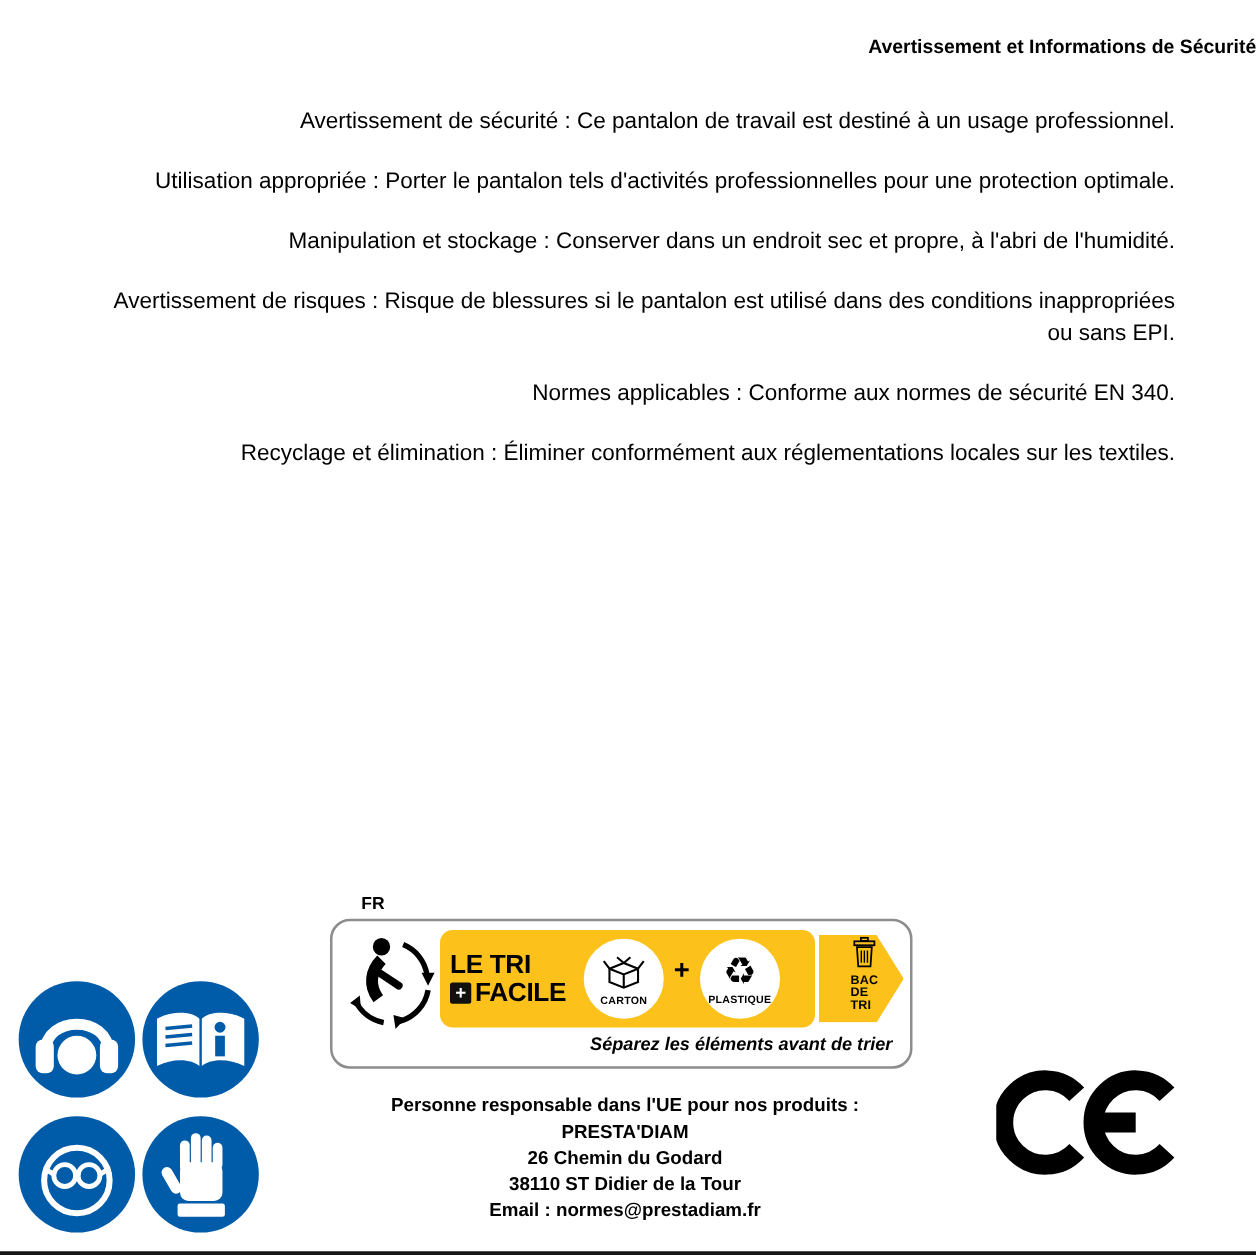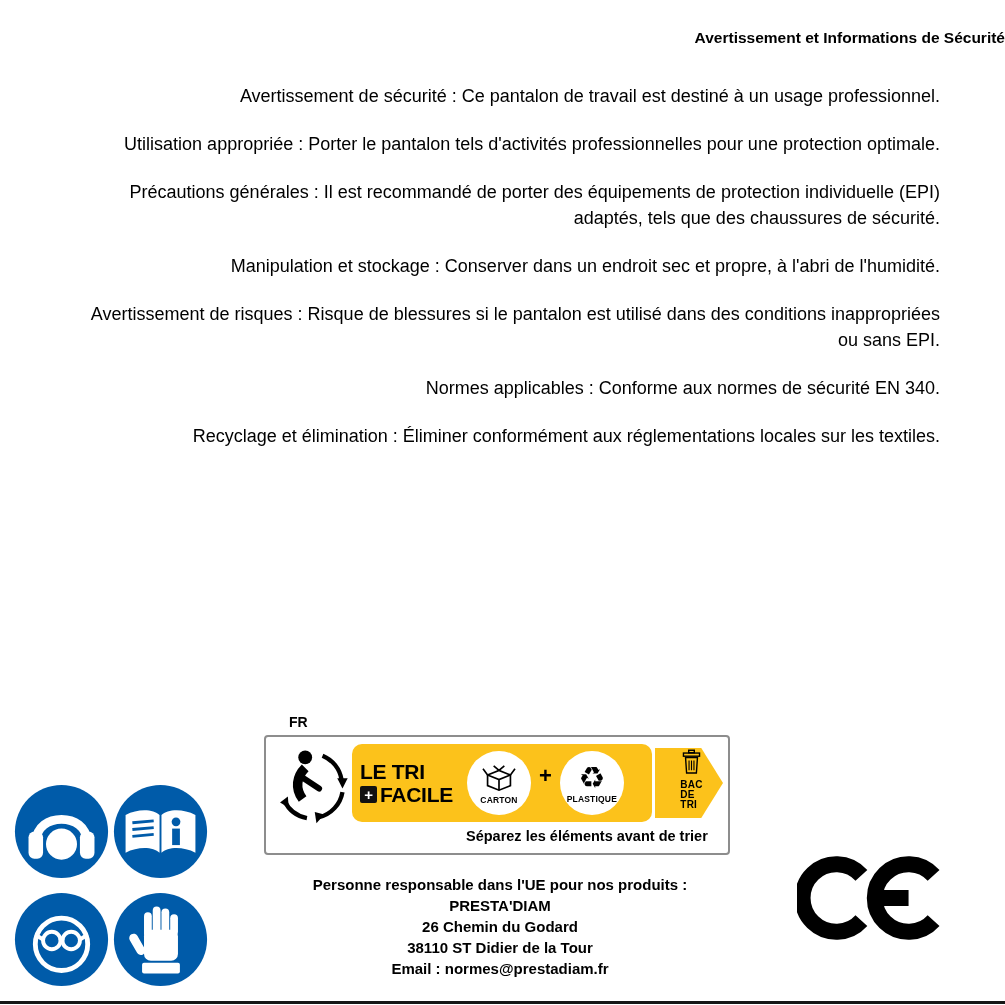--- a/index.html
+++ b/index.html
@@ -21,21 +21,21 @@
   .pictos {
     position:absolute; left:13px; top:783px;
     display:grid; grid-template-columns:97px 97px; gap:11px 2px;
   }
   .picto { width:97px; height:97px; display:block; }
 
   
   .fr-tag { position:absolute; left:268px; top:714px; font-size:14px; font-weight:bold;padding-left:21px; }
   .ecolabel {
     position:absolute; left:264px; top:735px; width:466px; height:120px;
-    background:#fff; border:2px solid #8d8d8d; border-radius:4px; box-sizing:border-box;
+    background:#fff; border:2px solid #8d8d8d; border-radius:16px; box-sizing:border-box;
   }
   .triman { position:absolute; left:8px; top:8px; width:78px; height:82px; }
   .band {
     position:absolute; left:86px; top:7px; width:300px; height:78px;
     border-radius:10px; display:flex; align-items:center; padding:0 8px; box-sizing:border-box; gap:7px;
   }
   .letri { width:100px; line-height:23px; }
   .letri-l1 { font-size:21px; font-weight:bold; letter-spacing:-0.3px; }
   .letri-l2 { font-size:21px; font-weight:bold; letter-spacing:-0.3px; display:flex; align-items:center; gap:3px; }
   .plusbox {
@@ -52,21 +52,21 @@
   .mat-plus { font-size:22px; font-weight:bold; margin:0 1px 14px 1px; }
   .pennant {
     position:absolute; left:389px; top:11px; width:68px; height:70px;
     clip-path:polygon(0 0, 68% 0, 100% 50%, 68% 100%, 0 100%);
     display:flex; align-items:center; padding-left:5px; box-sizing:border-box; gap:3px;flex-direction:column;
   }
   .bin-svg { width:21px; height:29px; flex:none; }
   .bin-text { font-size:10px; font-weight:bold; line-height:10px; letter-spacing:0.2px; }
   .separez {
     position:absolute; left:200px; right:8px; top:91px;
-    text-align:left; font-weight:bold; font-size:14.5px;
+    text-align:center; font-style:italic; font-weight:bold; font-size:14.5px;
   }
 
   
   .responsible {
     position:absolute; left:255px; top:874px; width:490px;
     text-align:center; font-size:15px; font-weight:bold; line-height:21px;
   }
   .responsible div { white-space:nowrap; }
 
   
@@ -77,21 +77,20 @@
 </head>
 <body>
 
 <div class="page">
 
   <div class="doc-title">Avertissement et Informations de Sécurité</div>
 
   <div class="content">
     <p>Avertissement de sécurité : Ce pantalon de travail est destiné à un usage professionnel.</p>
     <p>Utilisation appropriée : Porter le pantalon tels d'activités professionnelles pour une protection optimale.</p>
-    <p>Précautions générales : Il est recommandé de porter des équipements de protection individuelle (EPI) adaptés, tels que des chaussures de sécurité.</p>
     <p>Manipulation et stockage : Conserver dans un endroit sec et propre, à l'abri de l'humidité.</p>
     <p>Avertissement de risques : Risque de blessures si le pantalon est utilisé dans des conditions inappropriées ou sans EPI.</p>
     <p>Normes applicables : Conforme aux normes de sécurité EN 340.</p>
     <p>Recyclage et élimination : Éliminer conformément aux réglementations locales sur les textiles.</p>
   </div>
 
   <div class="pictos">
     <svg class="picto" viewBox="0 0 100 100">
       <circle cx="50" cy="50" r="48" fill="#005BA9"></circle>
       <path d="M24 60 C24 30 76 30 76 60" fill="none" stroke="#fff" stroke-width="9"></path>

